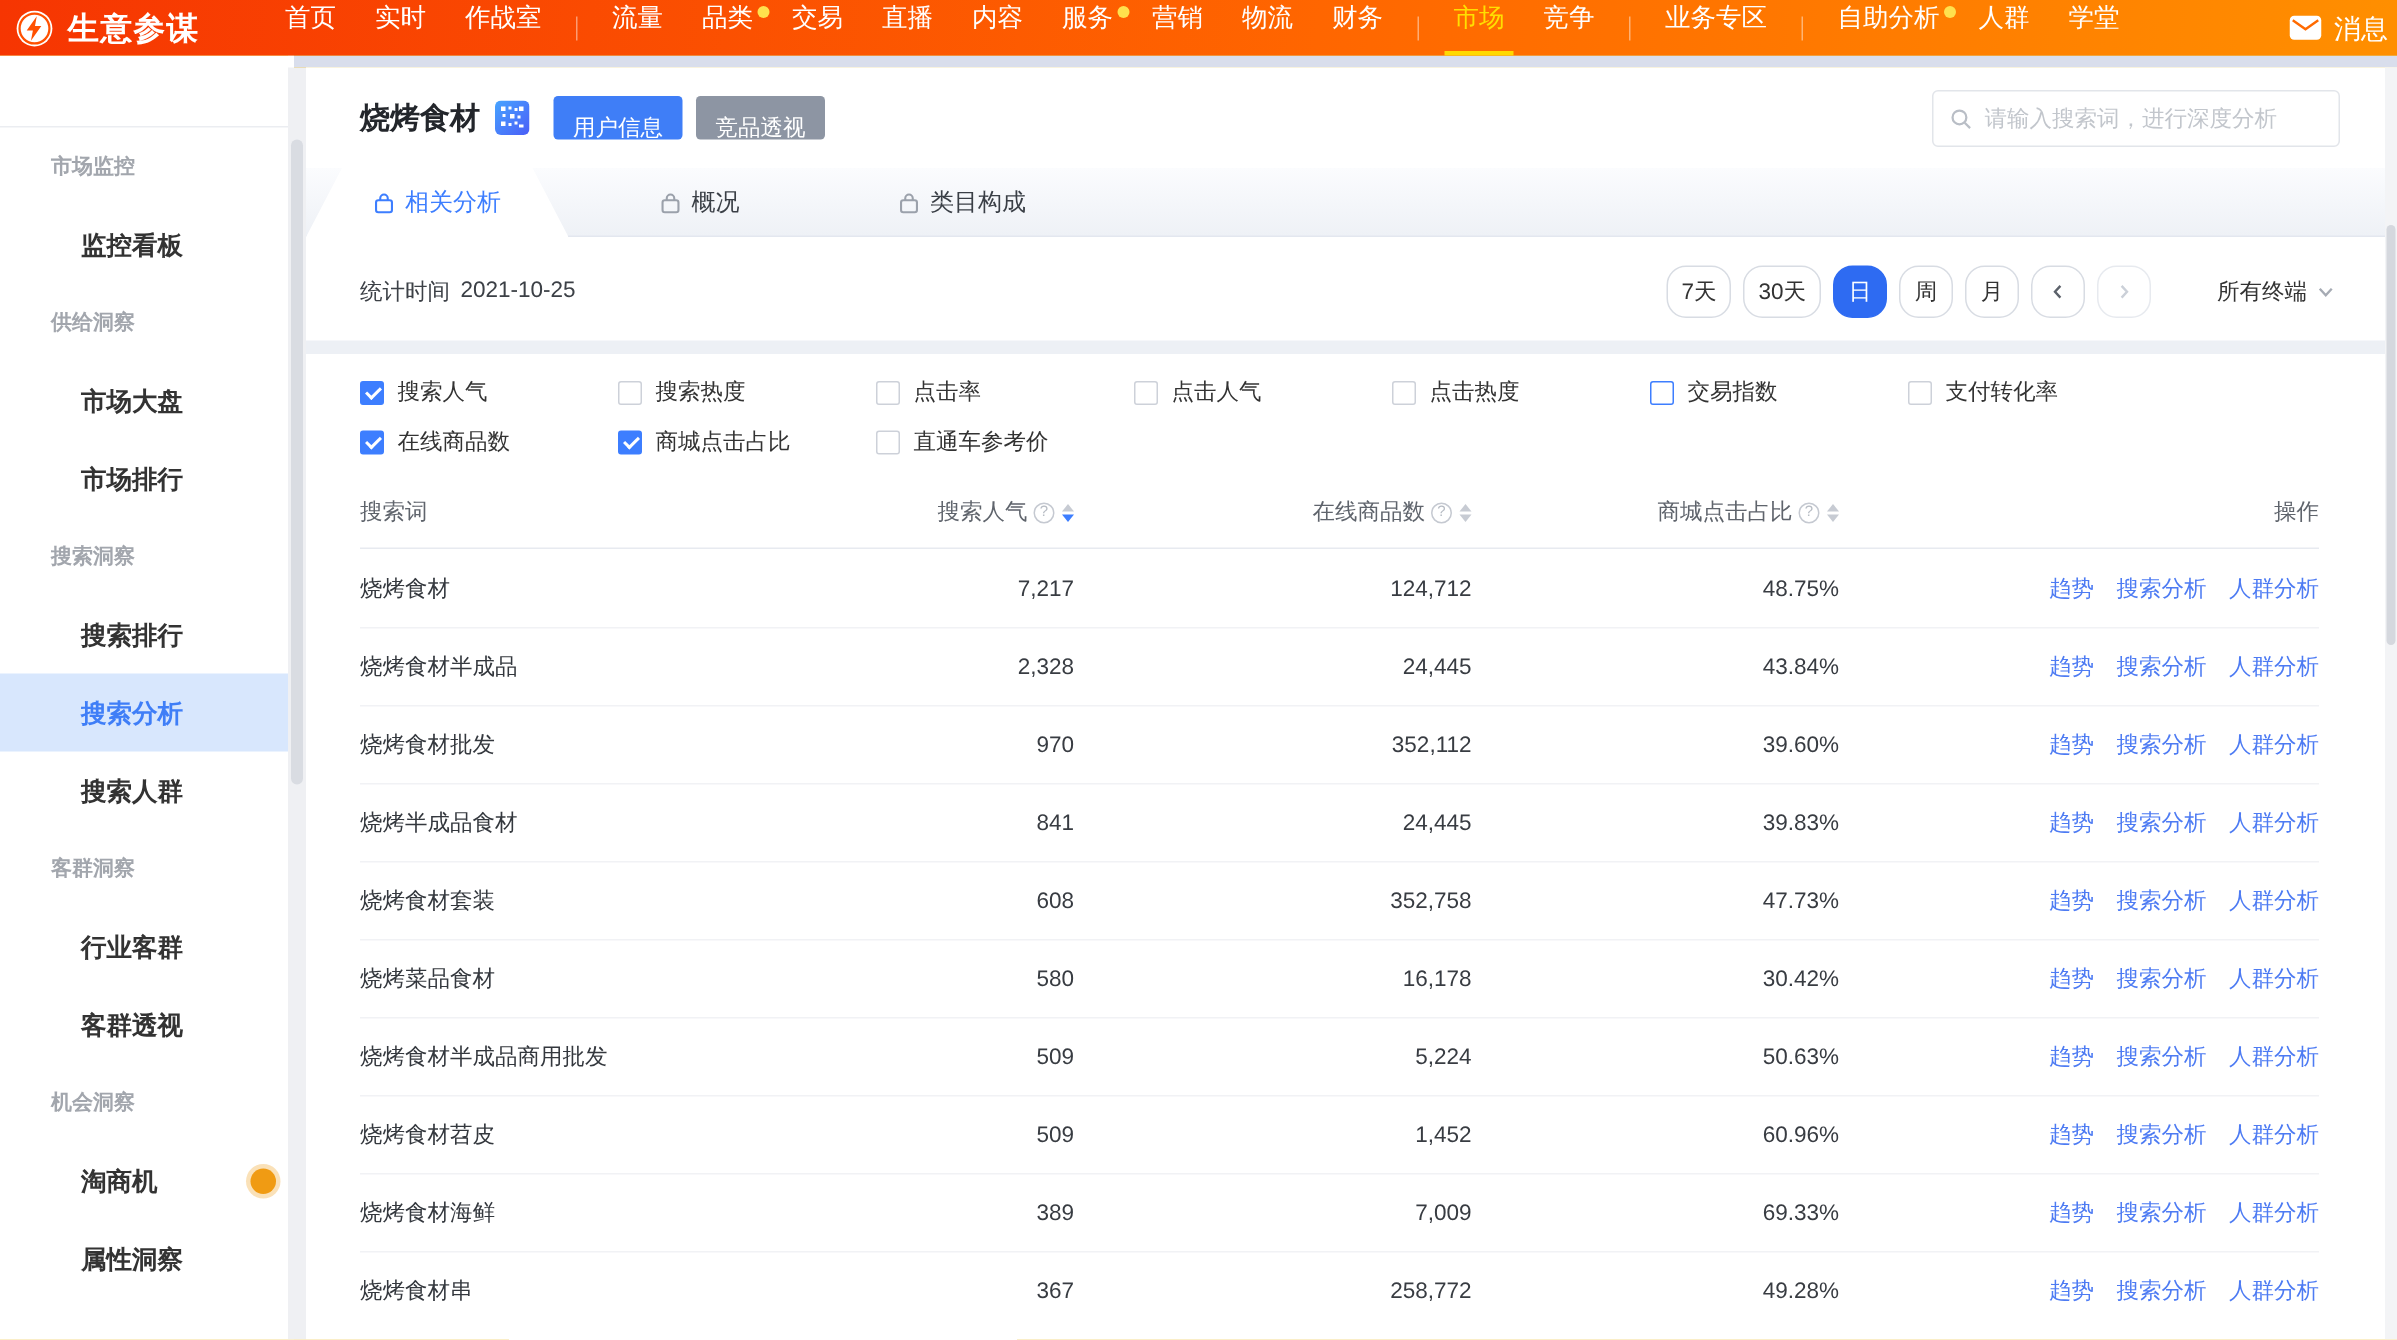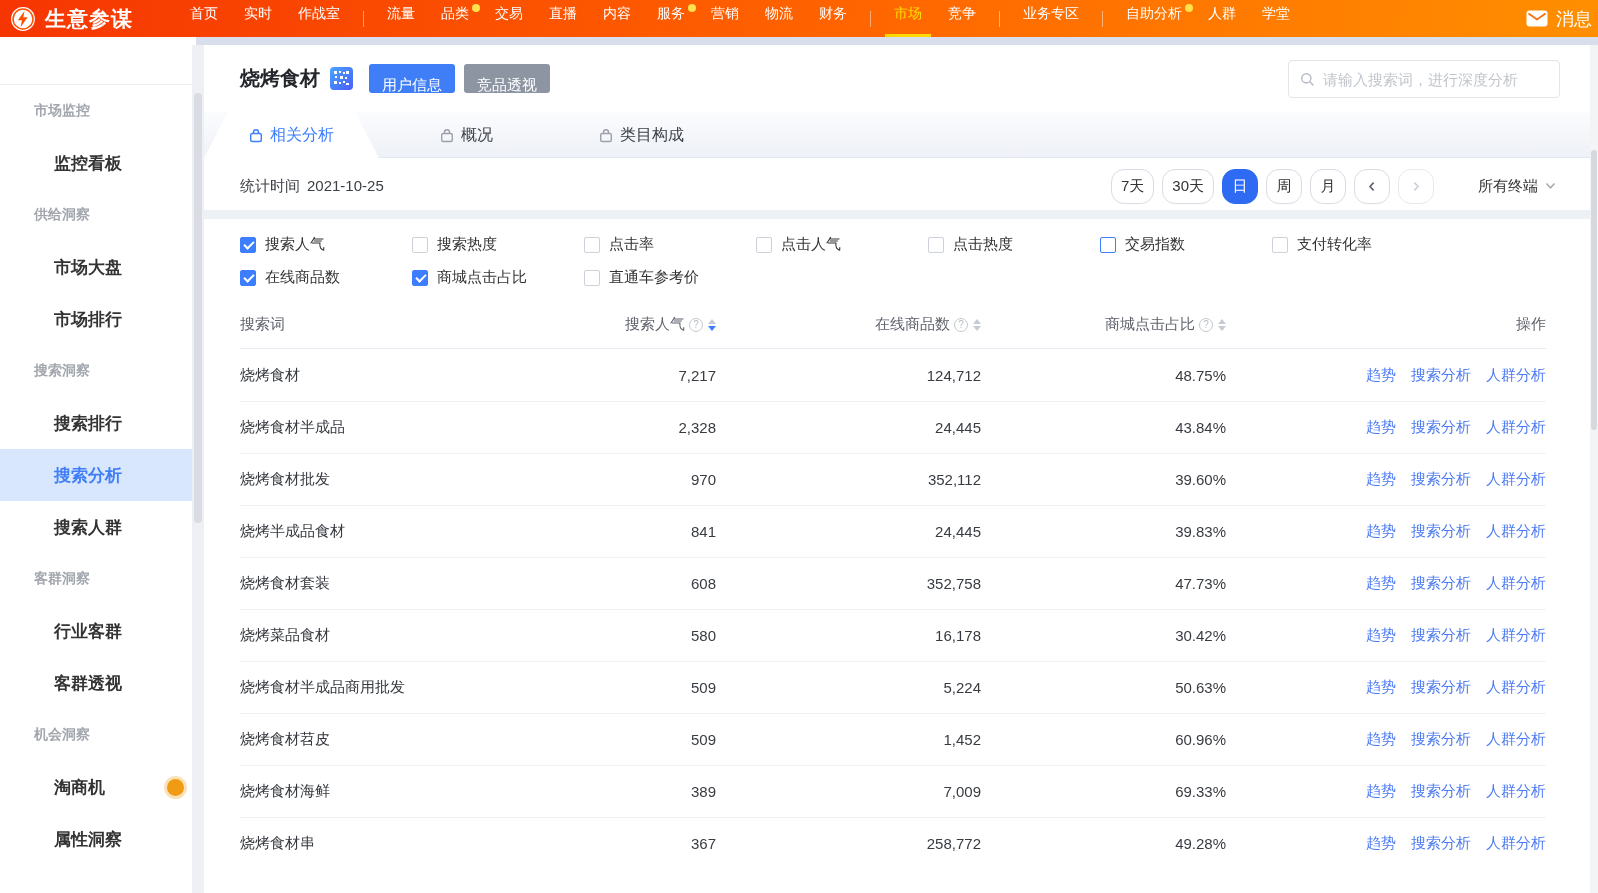--- a/index.html
+++ b/index.html
@@ -7,22 +7,22 @@
   .screen { position:relative; width:1598px; height:893px; overflow:hidden; background:#eab308; }
 
   
   .topnav { position:absolute; left:0; top:0; width:1598px; height:37px;
     background:linear-gradient(95deg,#f63502 0%,#ff6600 55%,#ff8f00 100%);
     display:flex; align-items:center; color:#fff; z-index:30; }
   .brand { display:flex; align-items:center; gap:9px; margin-left:10px; }
   .brand-logo { width:26px; height:26px; display:block; }
   .brand-name { font-size:21px; font-weight:bold; letter-spacing:1px; }
   .nav-items { display:flex; align-items:center; height:100%; margin-left:44px; }
-  .nav-item { position:relative; height:37px; display:flex; align-items:flex-end;
-    padding:14px 13px; font-size:14px; cursor:pointer; white-space:nowrap; }
+  .nav-item { position:relative; height:37px; display:flex; align-items:flex-start;
+    padding:0 13px; font-size:17px; cursor:pointer; white-space:nowrap; }
   .nav-item.active { color:#ffdf00; }
   .nav-item.active::after { content:''; position:absolute; left:50%; transform:translateX(-50%);
     bottom:0; width:46px; height:3px; background:#ffd900; }
   .nav-badge { position:absolute; top:4px; right:2px; width:8px; height:8px; border-radius:50%;
     background:#ffe14d; }
   .nav-divider { width:1px; height:16px; background:rgba(255,255,255,.45); margin:0 10px; }
   .nav-message { position:absolute; left:1526px; top:0; height:37px; display:flex;
     align-items:center; gap:8px; font-size:18px; color:#fff; cursor:pointer; }
 
   
@@ -61,21 +61,21 @@
   .tabs { position:relative; height:46px; background:linear-gradient(180deg,#fbfcfe,#eef1f6);
     display:flex; }
   .tabs::after { content:''; position:absolute; left:0; right:0; bottom:0; height:1px; background:#e3e7ef; }
   .tab { flex:0 0 175px; height:100%; display:flex; align-items:center; justify-content:center;
     gap:7px; font-size:16px; color:#3a3f46; cursor:pointer; position:relative; z-index:1; }
   .tab .bag { color:#9ba1ab; display:block; }
   .tab.active { background:#fff; color:#3d7eff; z-index:2;
     clip-path:polygon(24px 0, calc(100% - 24px) 0, 100% 100%, 0 100%); }
   .tab.active .bag { color:#3d7eff; }
 
-  .toolbar { display:flex; align-items:center; height:52px; padding:4px 42px 0 36px; background:#fff; }
+  .toolbar { display:flex; align-items:center; height:69px; padding:4px 42px 0 36px; background:#fff; }
   .stat { display:flex; gap:7px; font-size:15px; color:#3c4046; }
   .ranges { margin-left:auto; display:flex; gap:8px; }
   .rbtn { min-width:36px; height:35px; padding:0 9px; background:#fff; border:1px solid #d8dce3;
     border-radius:13px; font-size:15px; color:#333; font-family:inherit; cursor:pointer;
     display:flex; align-items:center; justify-content:center; }
   .rbtn.active { background:#2e6bf2; border-color:#2e6bf2; color:#fff; }
   .rbtn.arrow { color:#5c626b; }
   .rbtn.arrow.disabled { color:#cbd0d8; border-color:#e7eaef; cursor:default; }
   .terminal { margin-left:44px; display:flex; align-items:center; gap:7px; font-size:15px;
     color:#333; cursor:pointer; }

